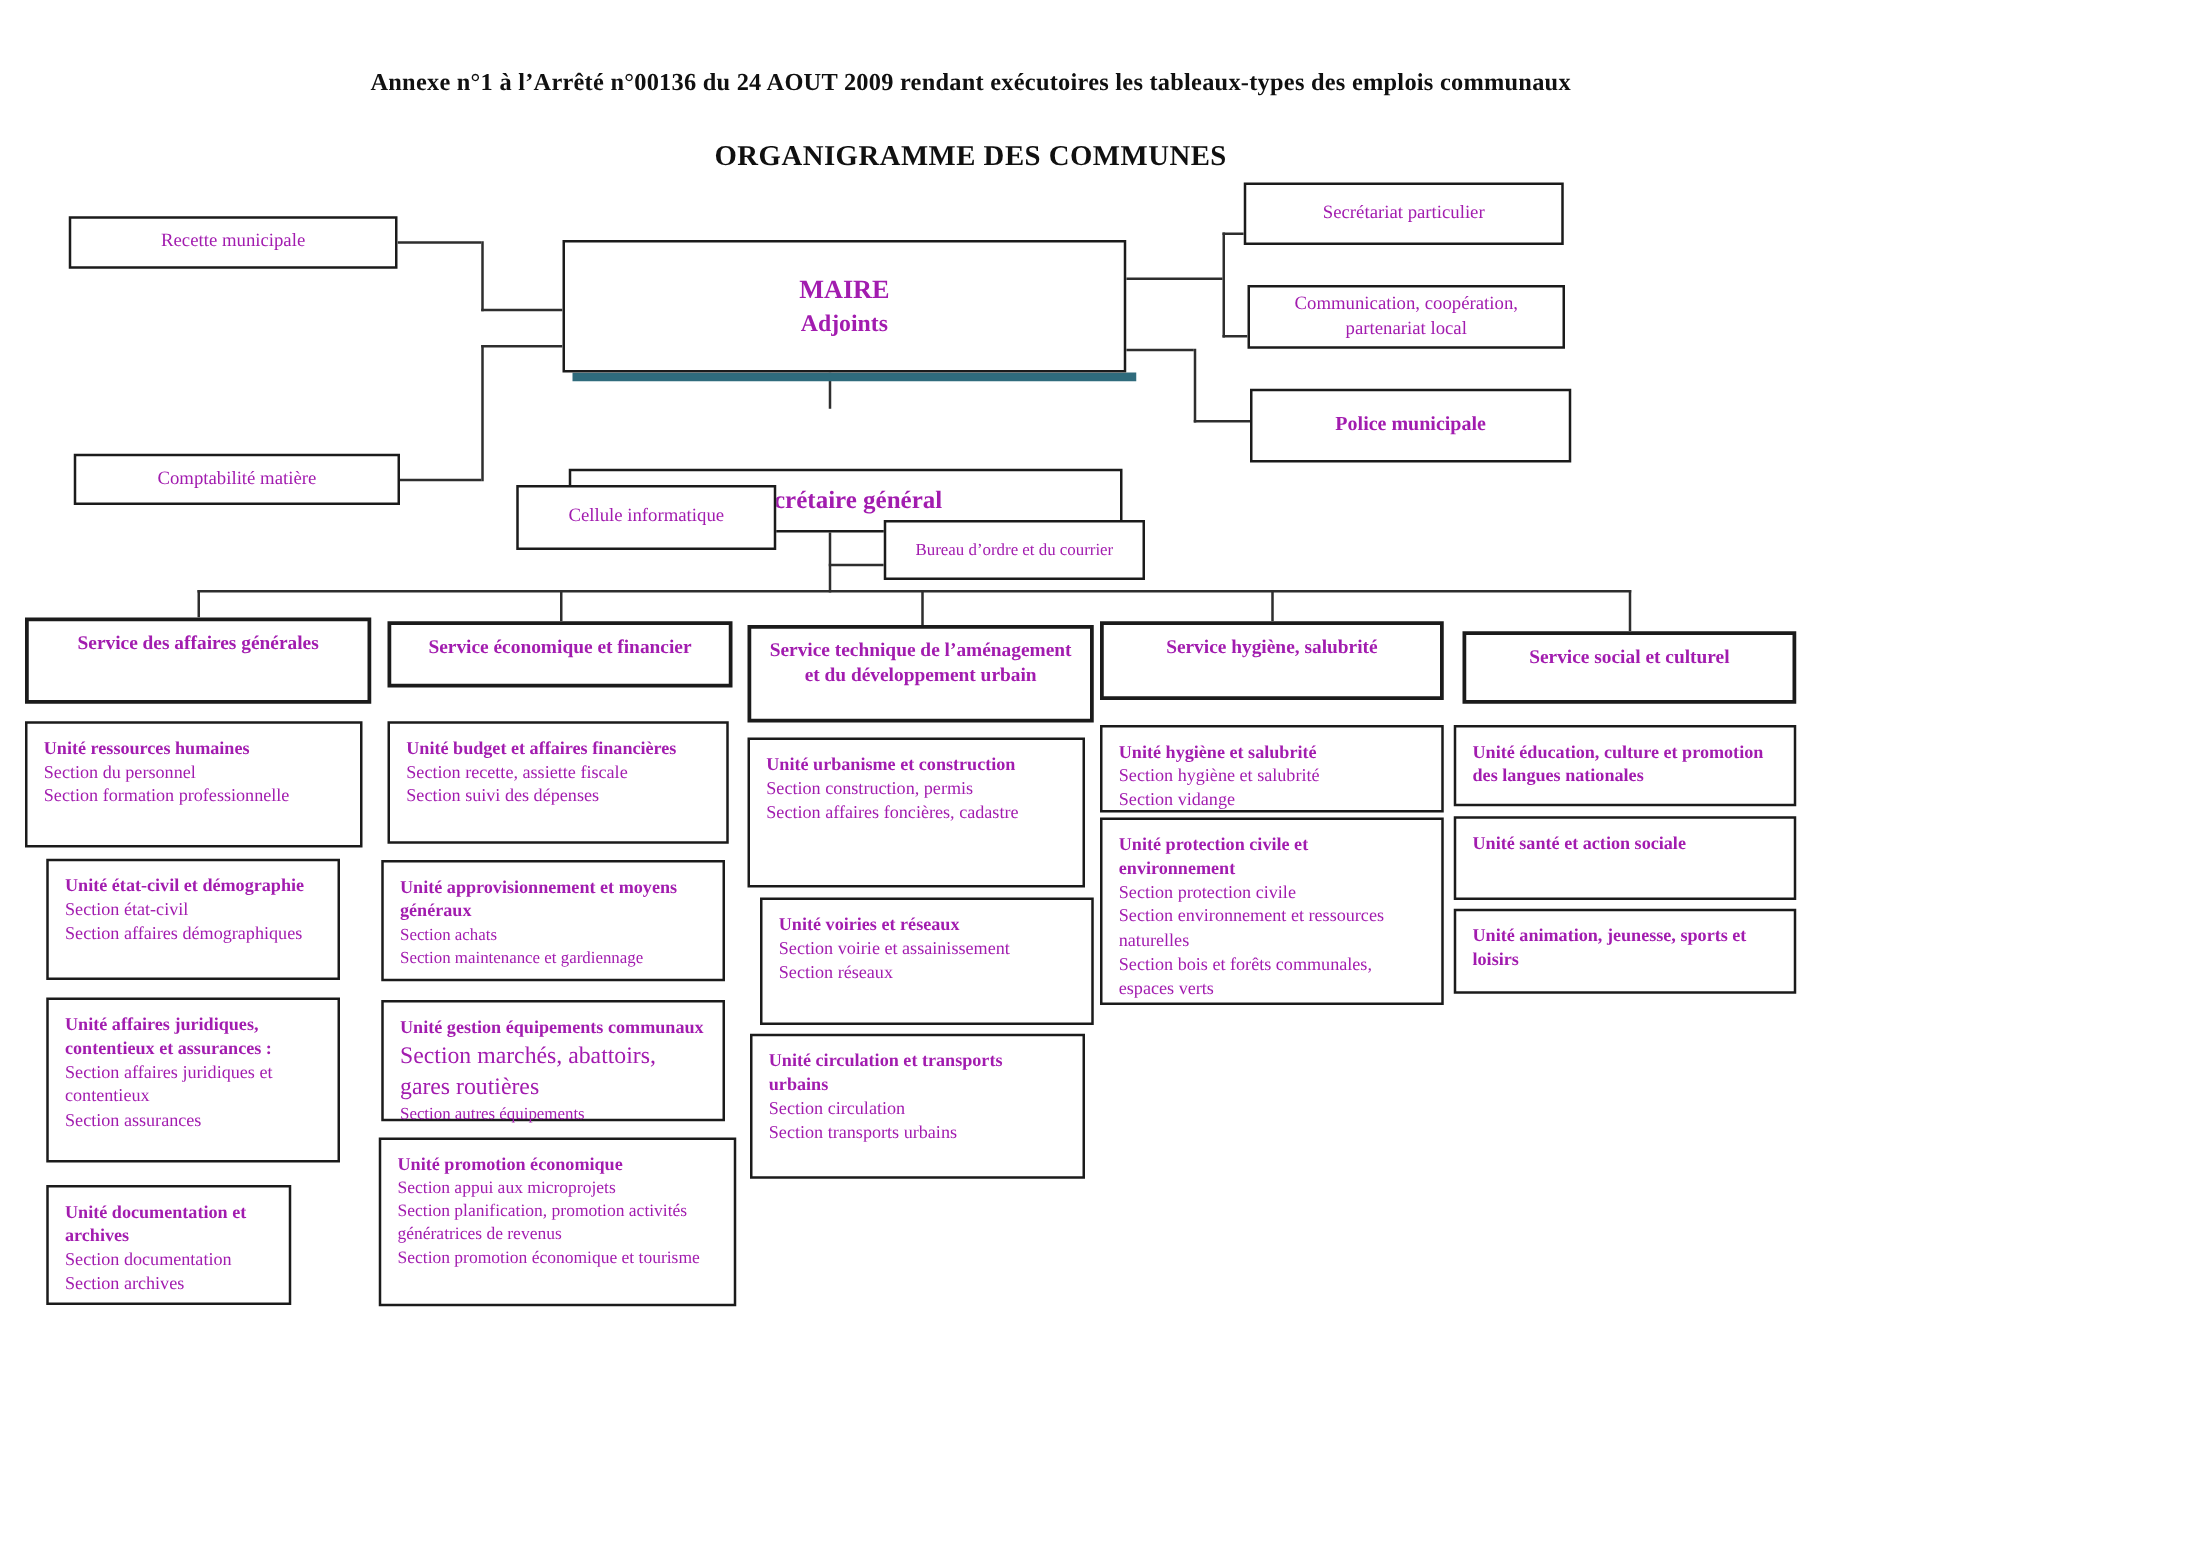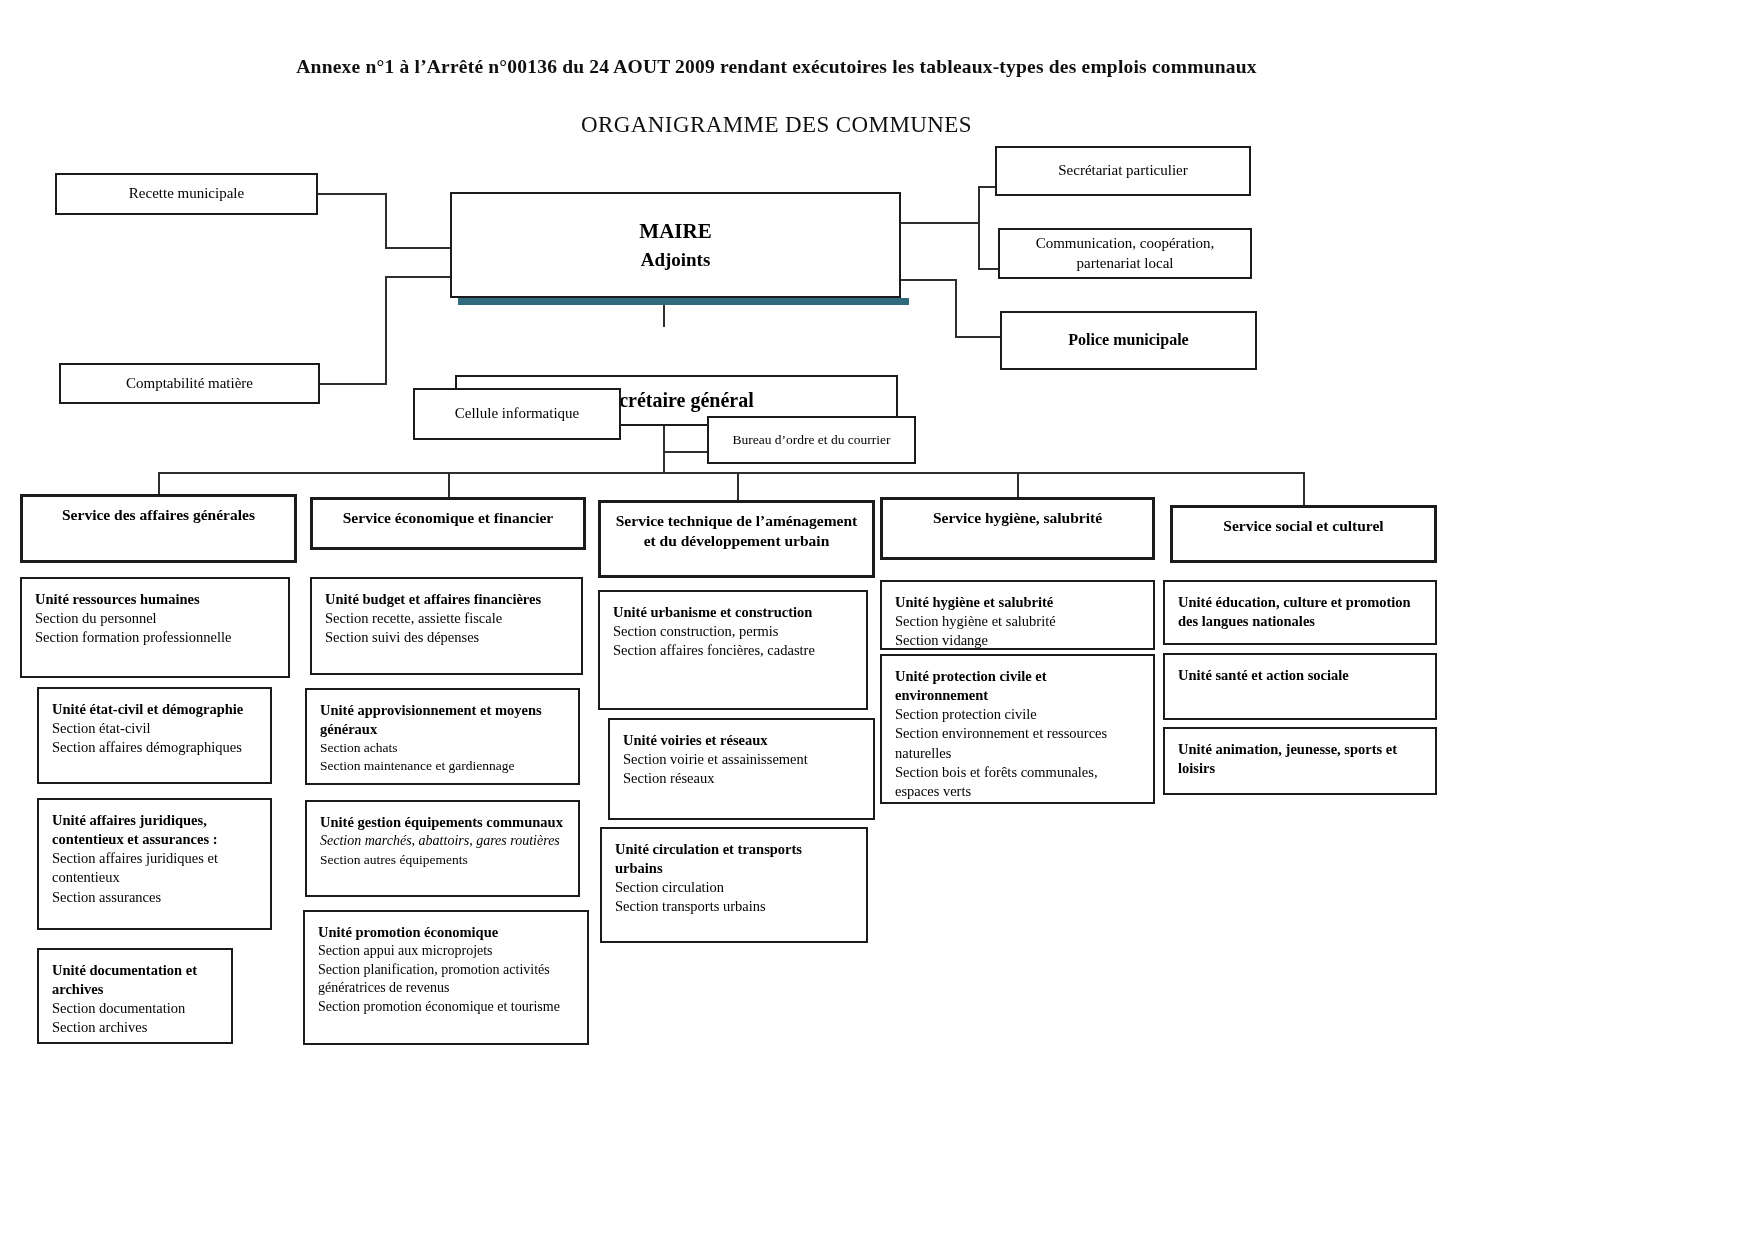--- a/index.html
+++ b/index.html
@@ -6,25 +6,25 @@
   #stage{
     position:relative;width:1755px;height:1241px;background:#ffffff;overflow:hidden;
     font-family:"Liberation Serif","DejaVu Serif",serif;color:#101010;
   }
   .annexe-title{
     position:absolute;left:0;top:56px;width:1553px;text-align:center;
     font-size:19.5px;font-weight:bold;letter-spacing:.2px;
   }
   .org-title{
     position:absolute;left:0;top:112px;width:1553px;text-align:center;
-    font-size:23px;font-weight:normal;letter-spacing:.4px;
+    font-size:23px;font-weight:bold;letter-spacing:.4px;
   }
   .node{
     position:absolute;background:#ffffff;border:2px solid #1b1b1b;box-sizing:border-box;
-    font-family:"Liberation Serif","DejaVu Serif",serif;color:#000000;
+    font-family:"Liberation Serif","DejaVu Serif",serif;color:#a21caf;
   }
   .label,.label-bold{
     display:flex;align-items:center;justify-content:center;text-align:center;
     font-size:15px;line-height:1.28;padding:2px 10px;
   }
   .label-bold{font-weight:bold;font-size:16px;}
   .subhead{
     display:flex;align-items:center;justify-content:center;text-align:center;
     font-weight:bold;font-size:20px;margin-top:48px;
   }
@@ -131,21 +131,21 @@
       <div class="unit-line">Section recette, assiette fiscale</div>
       <div class="unit-line">Section suivi des dépenses</div>
     </div>
     <div class="node unit" style="left: 305px; top: 688px; width: 275px; height: 97px; border-color: rgb(27, 27, 27);">
       <div class="unit-title">Unité approvisionnement et moyens généraux</div>
       <div class="unit-line" style="font-size: 13.5px;">Section achats</div>
       <div class="unit-line" style="font-size: 13.5px;">Section maintenance et gardiennage</div>
     </div>
     <div class="node unit" style="left: 305px; top: 800px; width: 275px; height: 97px; border-color: rgb(27, 27, 27);">
       <div class="unit-title">Unité gestion équipements communaux</div>
-      <div class="unit-line" style="font-size: 14px; font-style: italic;">Section marchés, abattoirs, gares routières</div>
+      <div class="unit-line" style="font-size: 19px;">Section marchés, abattoirs, gares routières</div>
       <div class="unit-line" style="font-size: 13.5px;">Section autres équipements</div>
     </div>
     <div class="node unit" style="left: 303px; top: 910px; width: 286px; height: 135px; border-color: rgb(27, 27, 27);">
       <div class="unit-title">Unité promotion économique</div>
       <div class="unit-line" style="font-size: 14px;">Section appui aux microprojets</div>
       <div class="unit-line" style="font-size: 14px;">Section planification, promotion activités génératrices de revenus</div>
       <div class="unit-line" style="font-size: 14px;">Section promotion économique et tourisme</div>
     </div>
     <div class="node unit" style="left: 598px; top: 590px; width: 270px; height: 120px; border-color: rgb(27, 27, 27);">
       <div class="unit-title">Unité urbanisme et construction</div>

